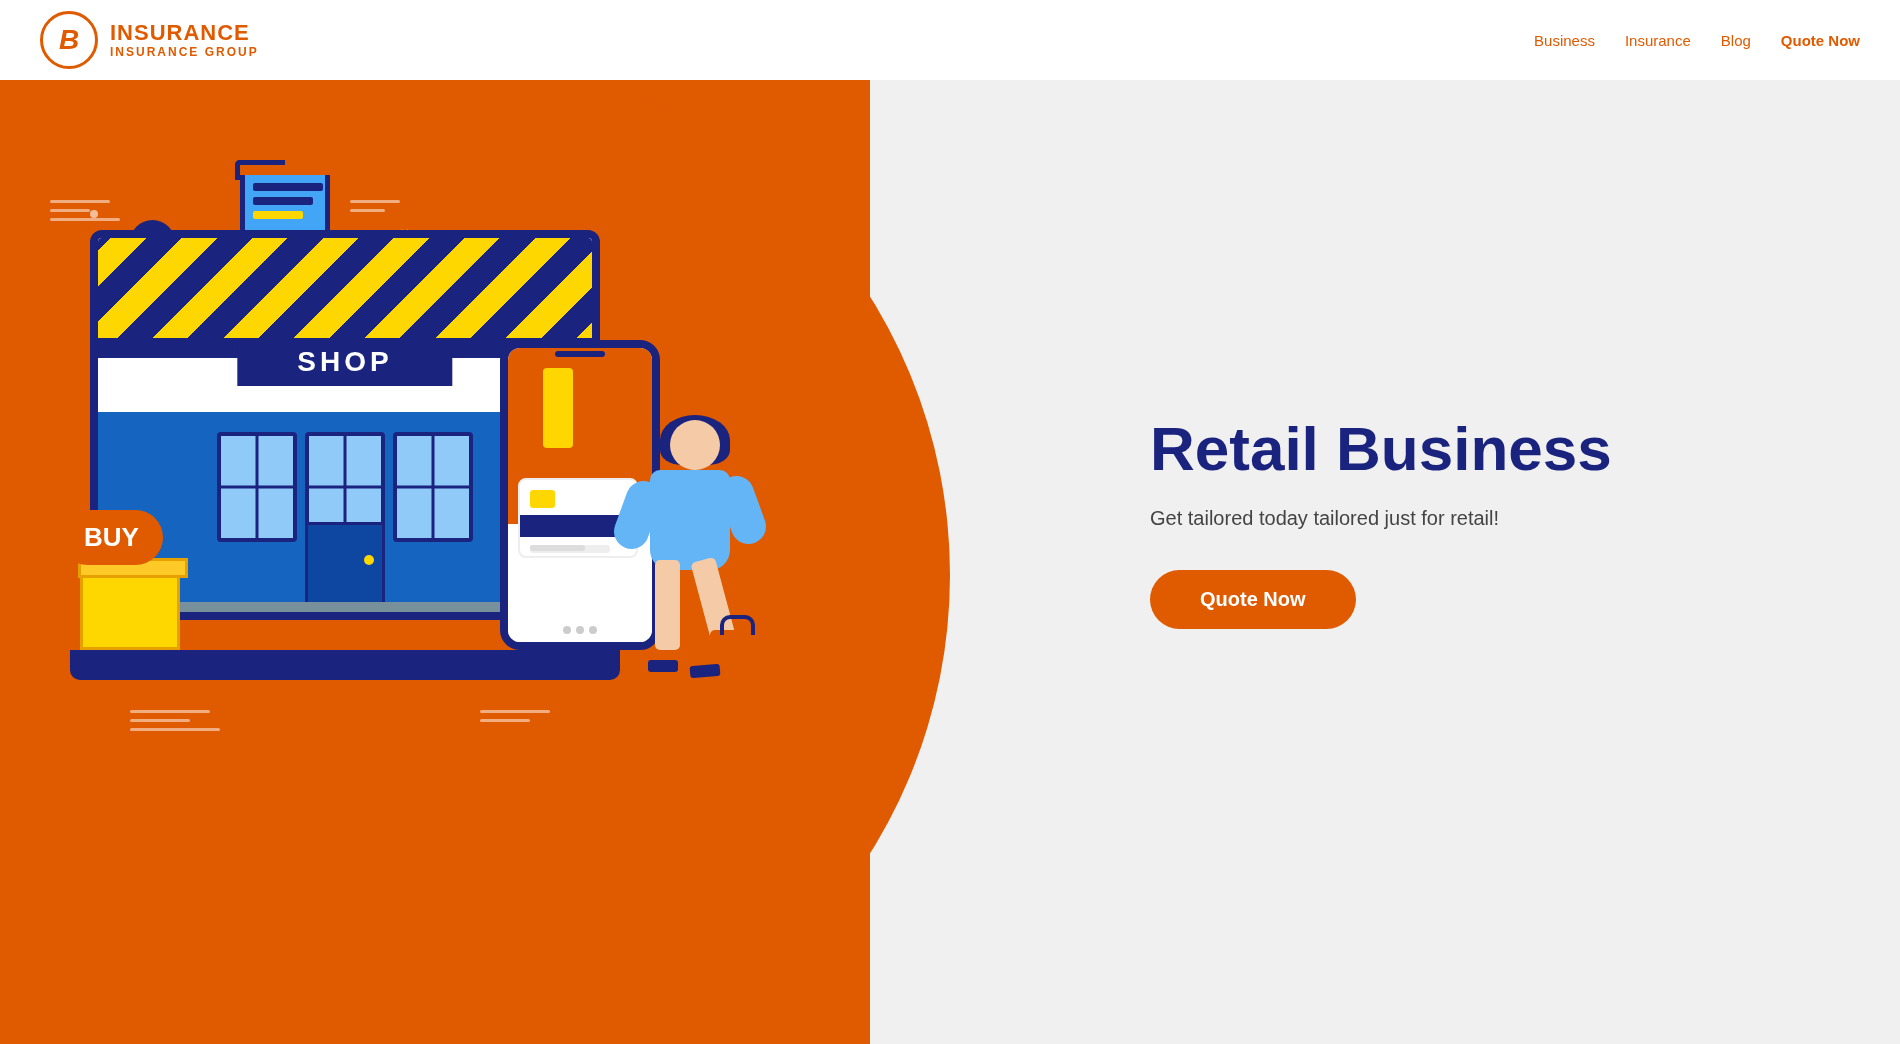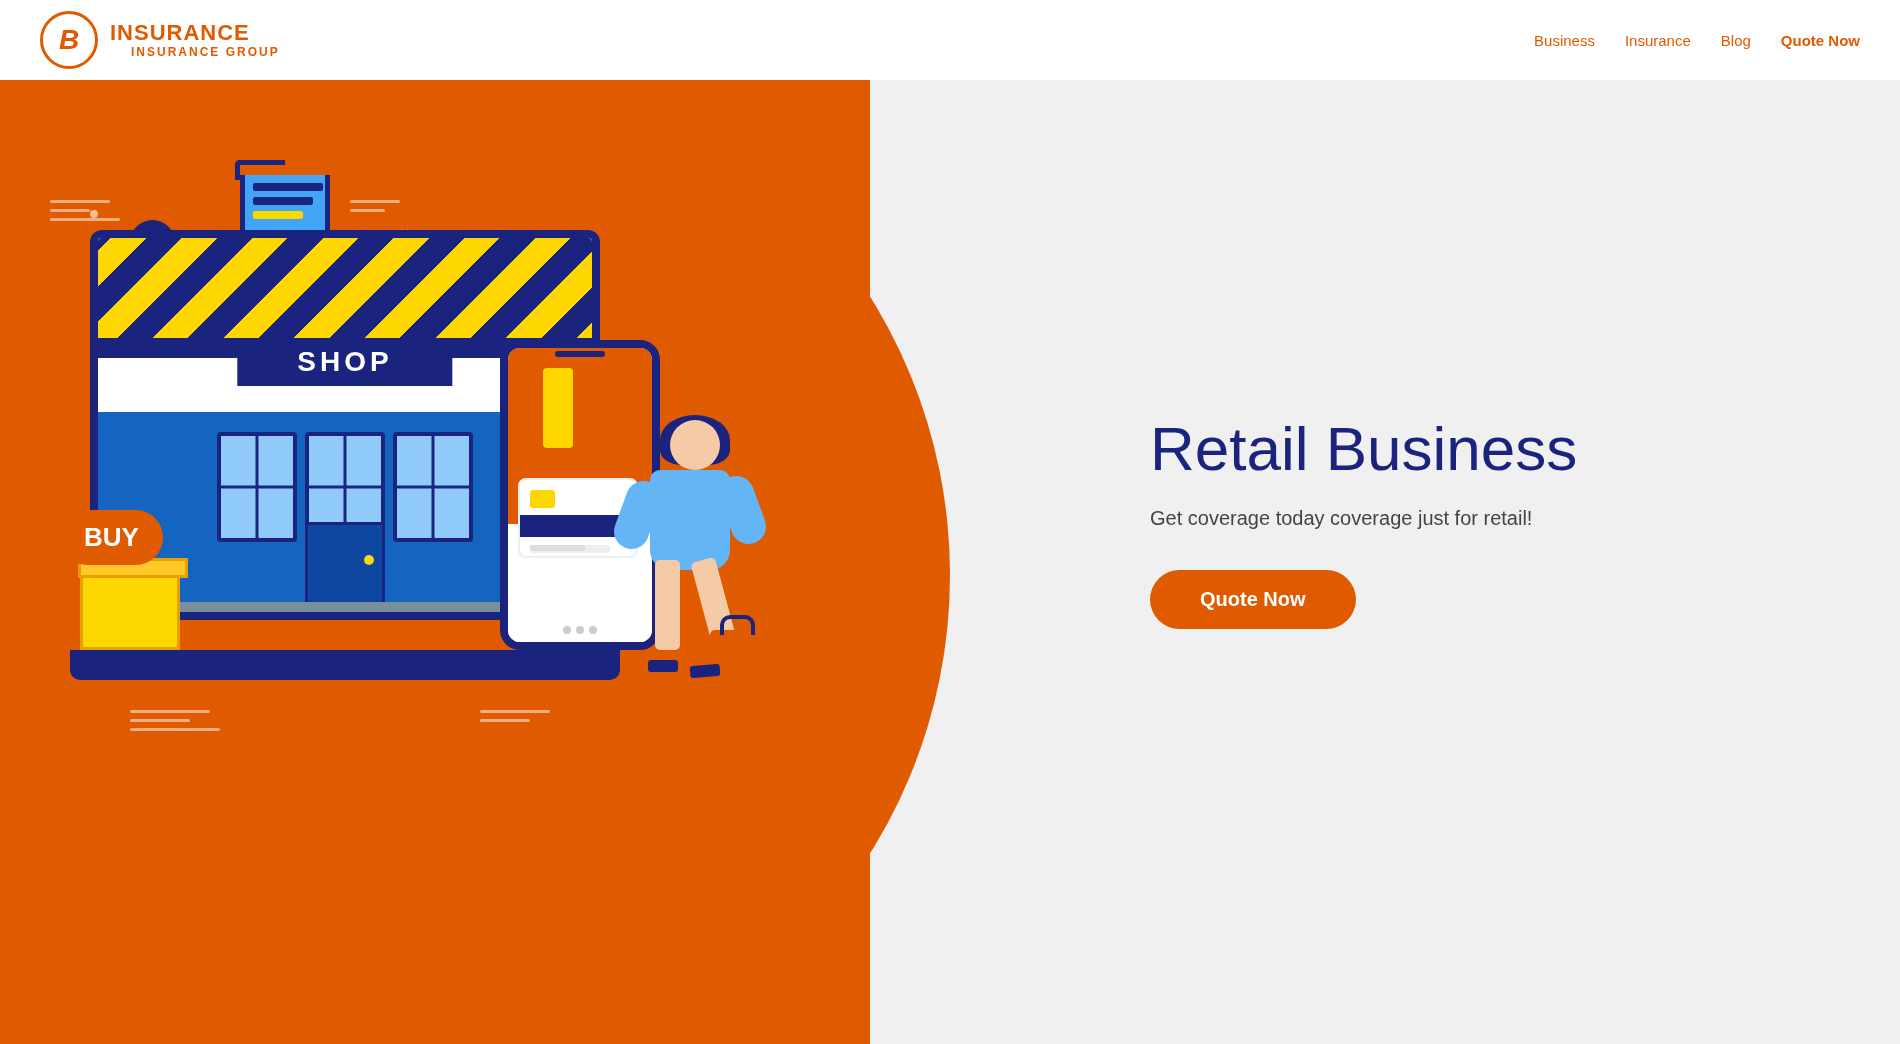--- a/index.html
+++ b/index.html
@@ -62,21 +62,20 @@
       font-weight: 900;
       color: #e05a00;
       letter-spacing: 1px;
     }
 
     .logo-insurance {
       font-size: 12px;
       font-weight: 600;
       color: #e05a00;
       letter-spacing: 2px;
-      margin-left: 21px;
     }
 
     .nav-links {
       display: flex;
       gap: 30px;
       align-items: center;
     }
 
     .nav-link {
       font-size: 15px;
@@ -132,21 +131,21 @@
       background: #f0f0f0;
       z-index: 1;
       display: flex;
       flex-direction: column;
       justify-content: center;
       padding-left: 280px;
     }
 
     .headline {
       font-size: 62px;
-      font-weight: 400;
+      font-weight: 700;
       color: #1a237e;
       line-height: 1.1;
       margin-bottom: 24px;
       max-width: 500px;
     }
 
     .subheadline {
       font-size: 20px;
       color: #444;
       margin-bottom: 40px;
@@ -740,21 +739,21 @@
 <div class="main-area">
 
   <div class="orange-bg"></div>
 
   <div class="orange-circle"></div>
 
   <div class="right-content">
     <h1 class="headline">
       <span>Retail Business</span><br>
     </h1>
-    <p class="subheadline">Get coverage today coverage just for retail!</p>
+    <p class="subheadline">Get tailored today tailored just for retail!</p>
     <button class="quote-btn">Quote Now</button>
   </div>
 
   <div class="illustration">
 
     <div class="scatter-lines">
       <div class="deco-line" style="width:60px; margin-bottom:6px;"></div>
       <div class="deco-line" style="width:40px; margin-bottom:6px;"></div>
       <div class="deco-line" style="width:70px;"></div>
     </div>

